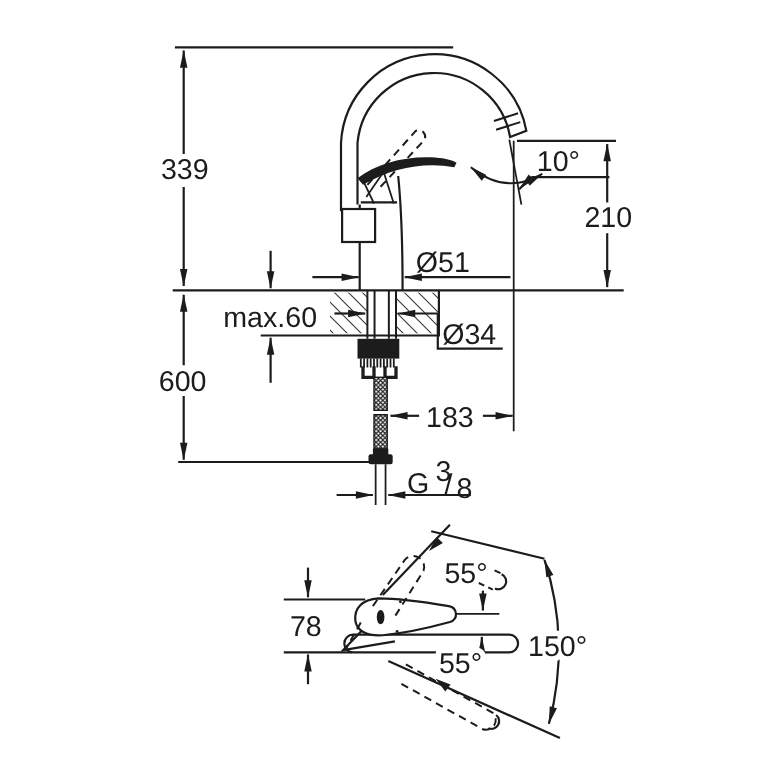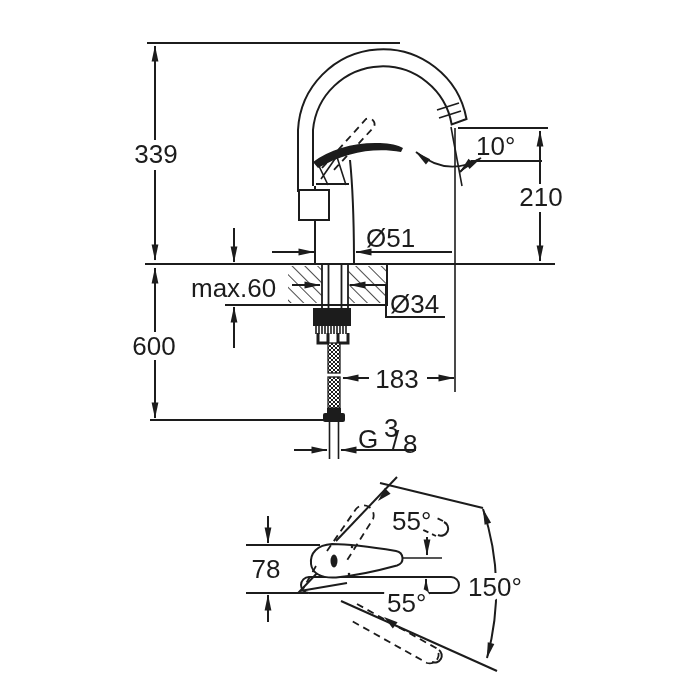--- a/index.html
+++ b/index.html
@@ -1,21 +1,21 @@
 <!DOCTYPE html>
 <html><head>
 <meta charset="utf-8">
 <style>
   html,body{margin:0;padding:0;}
   body{
     width:700px;height:700px;background:#ffffff;
     font-family:"Liberation Sans", sans-serif;
     overflow:hidden;
   }
-  .drawing-wrap{width:656px;height:700px;position:relative;background:#fff;}
+  .drawing-wrap{width:656px;height:700px;position:relative;background:#fff;padding-left:12px;}
   svg{display:block;}
   svg text{
     fill:#1c1c1c;
     font-family:"Liberation Sans","DejaVu Sans",sans-serif;
     font-size:26px;
   }
   .halo{
     stroke:#ffffff;stroke-width:10px;paint-order:stroke;
   }
 </style>

